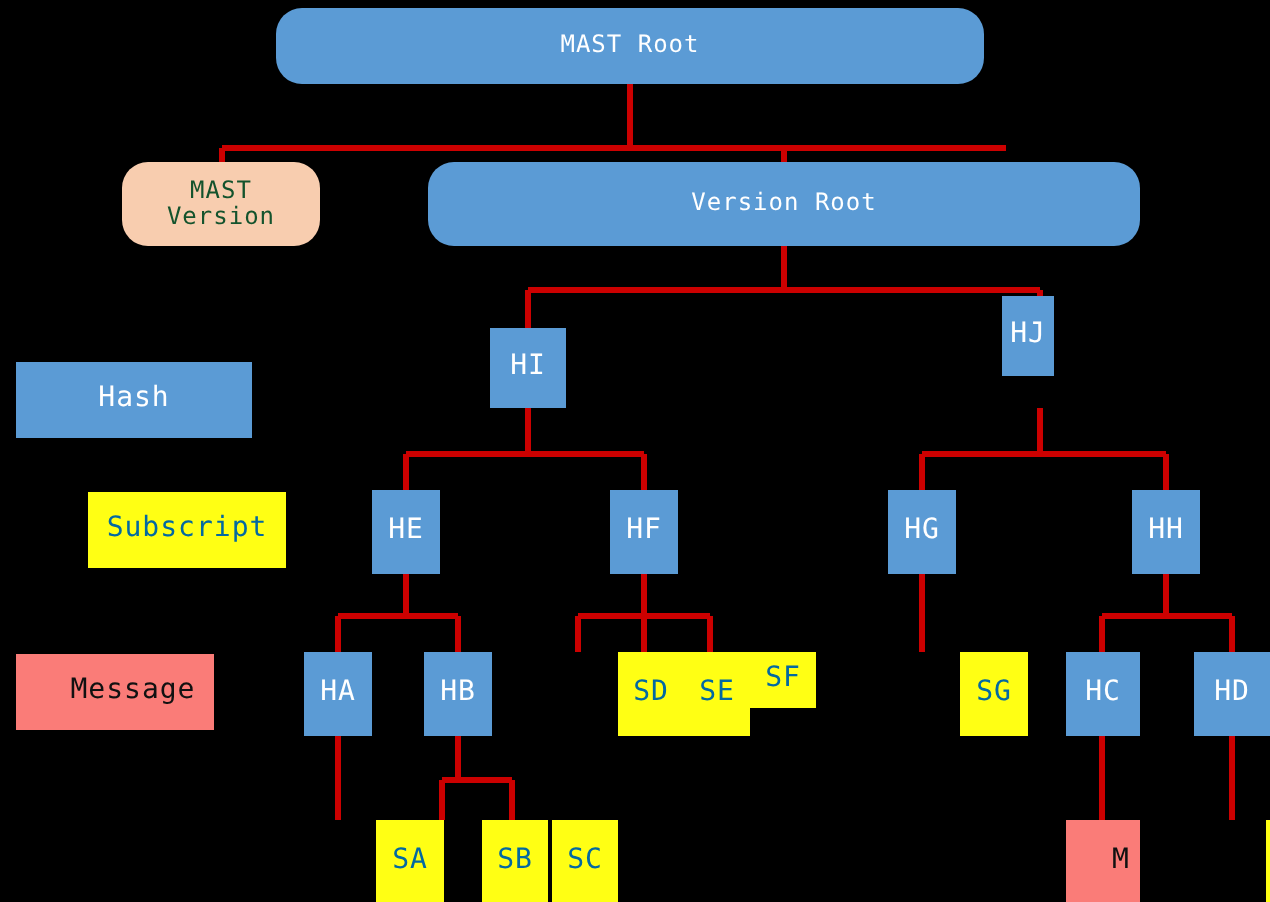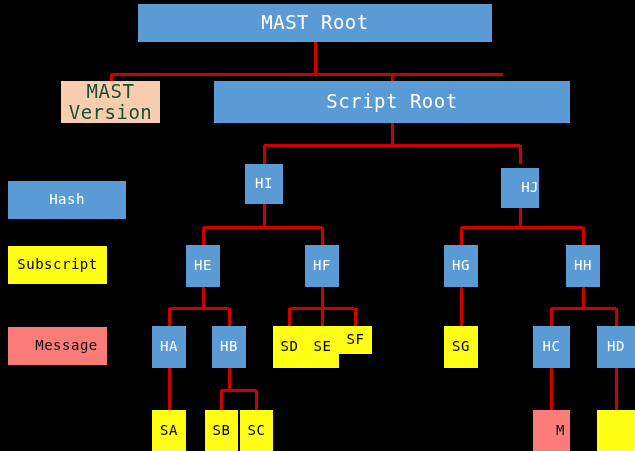--- a/index.html
+++ b/index.html
@@ -35,32 +35,33 @@
     white-space: pre-line;
     letter-spacing: 0.5px;
     z-index: 2;
   }
   .hash {
     background: #5B9BD5;
     color: #FFFFFF;
   }
   .subscript {
     background: #FFFF14;
-    color: #000000;
+    color: #0369a1;
+    margin-left: 36px;
   }
   .message {
     background: #FA7C78;
     color: #111111;
     padding-left: 18px;
   }
   .version {
     background: #F8CDAF;
     color: #14532d;
   }
-  .big   { font-size: 19px; }
+  .big   { font-size: 12px; border-radius: 13px; }
   .small { font-size: 14px; }
   .legend-label { font-size: 14px; }
 </style>
 </head>
 <body>
 
 <div id="canvas">
 
   <svg id="edges" viewBox="0 0 635 451" width="635" height="451">
     <g stroke="#CC0000" stroke-width="3" fill="none" shape-rendering="crispEdges">
@@ -103,27 +104,27 @@
 
   <div class="node hash big" style="left:138px; top:4px; width:354px; height:38px;">
     <span>MAST Root</span>
   </div>
 
   <div class="node version big" style="left:61px; top:81px; width:99px; height:42px;">
     <span>MAST
 Version</span>
   </div>
   <div class="node hash big" style="left:214px; top:81px; width:356px; height:42px;">
-    <span>Script Root</span>
+    <span>Version Root</span>
   </div>
 
   <div class="node hash small" style="left:245px; top:164px; width:38px; height:40px;">
     <span>HI</span>
   </div>
-  <div class="node hash small" style="left:501px; top:168px; width:38px; height:40px;justify-content:flex-end;">
+  <div class="node hash small" style="left:501px; top:148px; width:26px; height:40px;">
     <span>HJ</span>
   </div>
 
   <div class="node hash small" style="left:186px; top:245px; width:34px; height:42px;">
     <span>HE</span>
   </div>
   <div class="node hash small" style="left:305px; top:245px; width:34px; height:42px;">
     <span>HF</span>
   </div>
   <div class="node hash small" style="left:444px; top:245px; width:34px; height:42px;">

